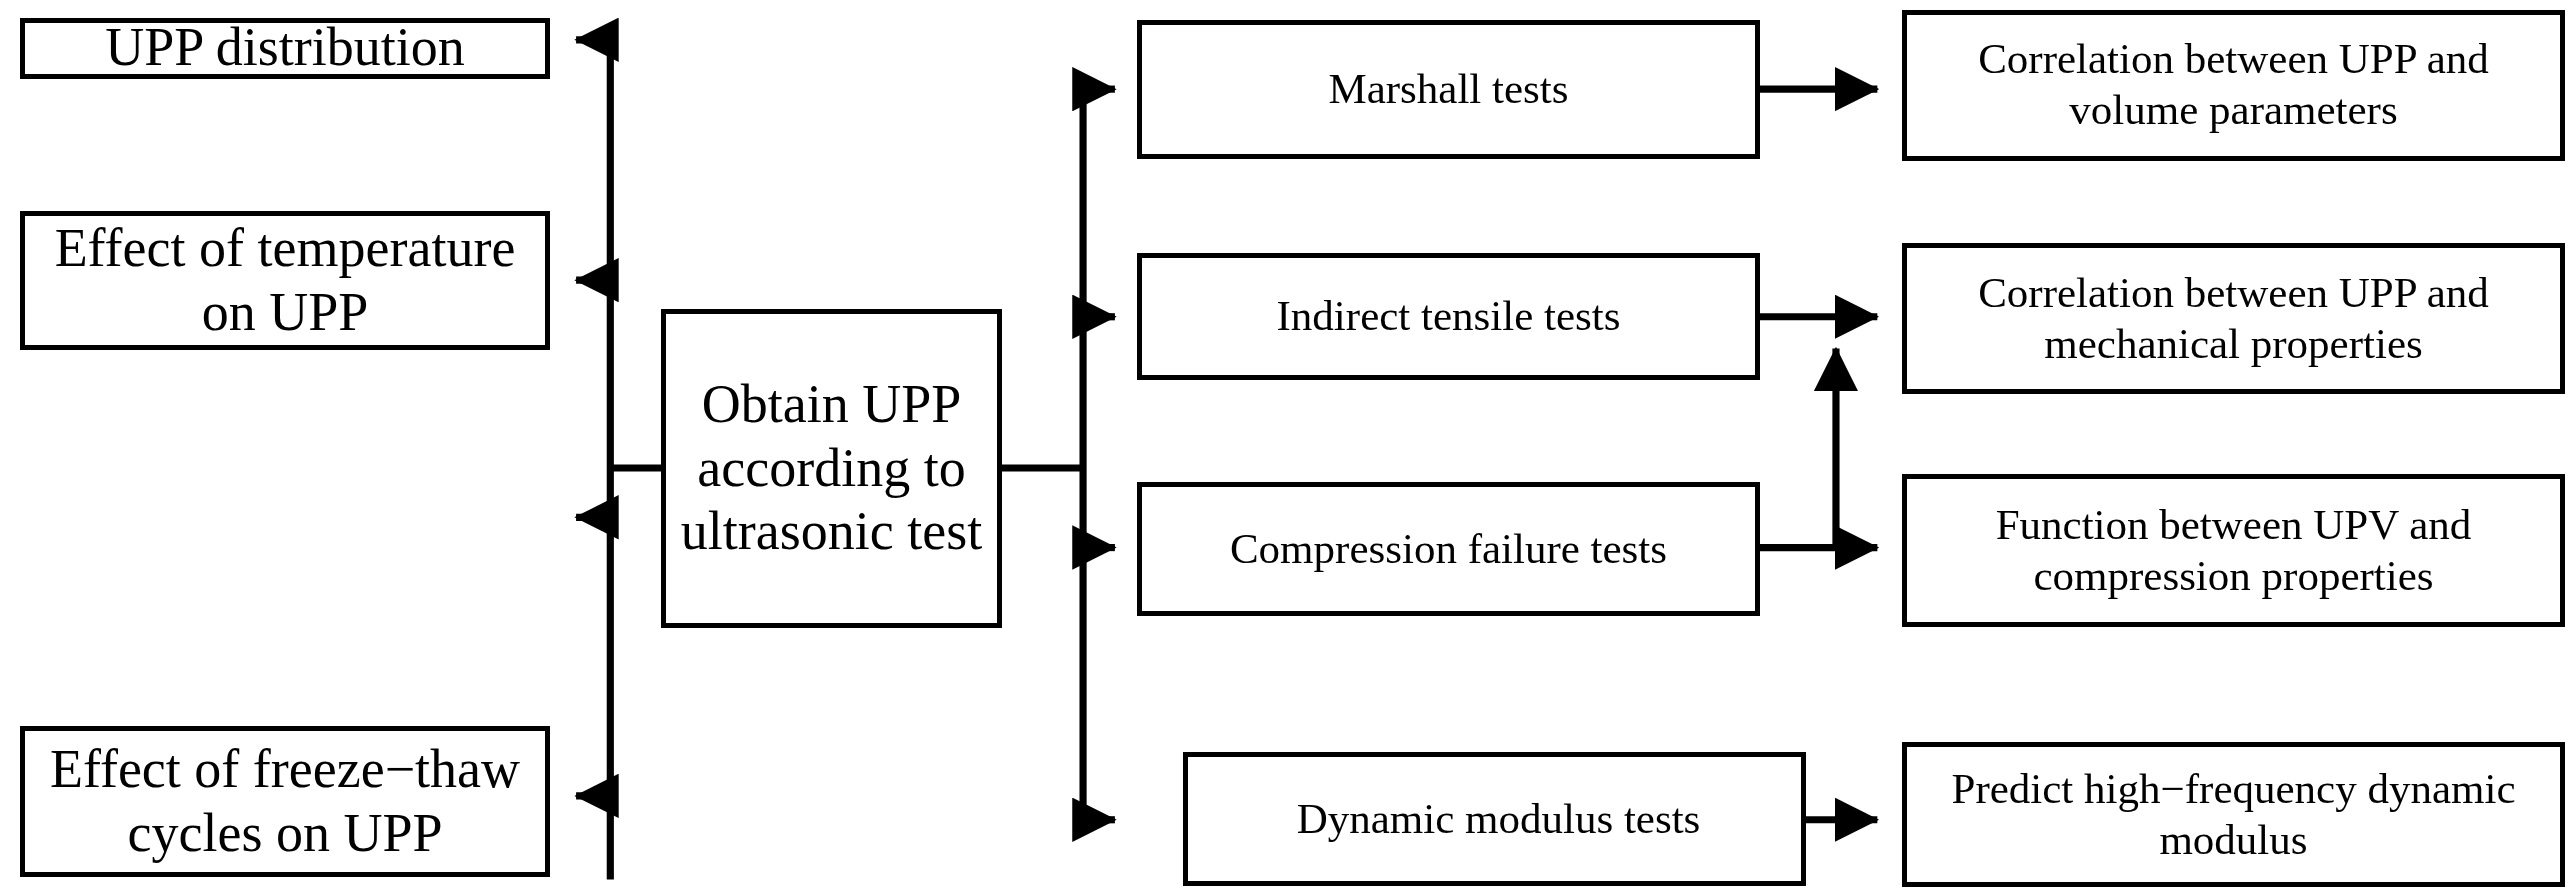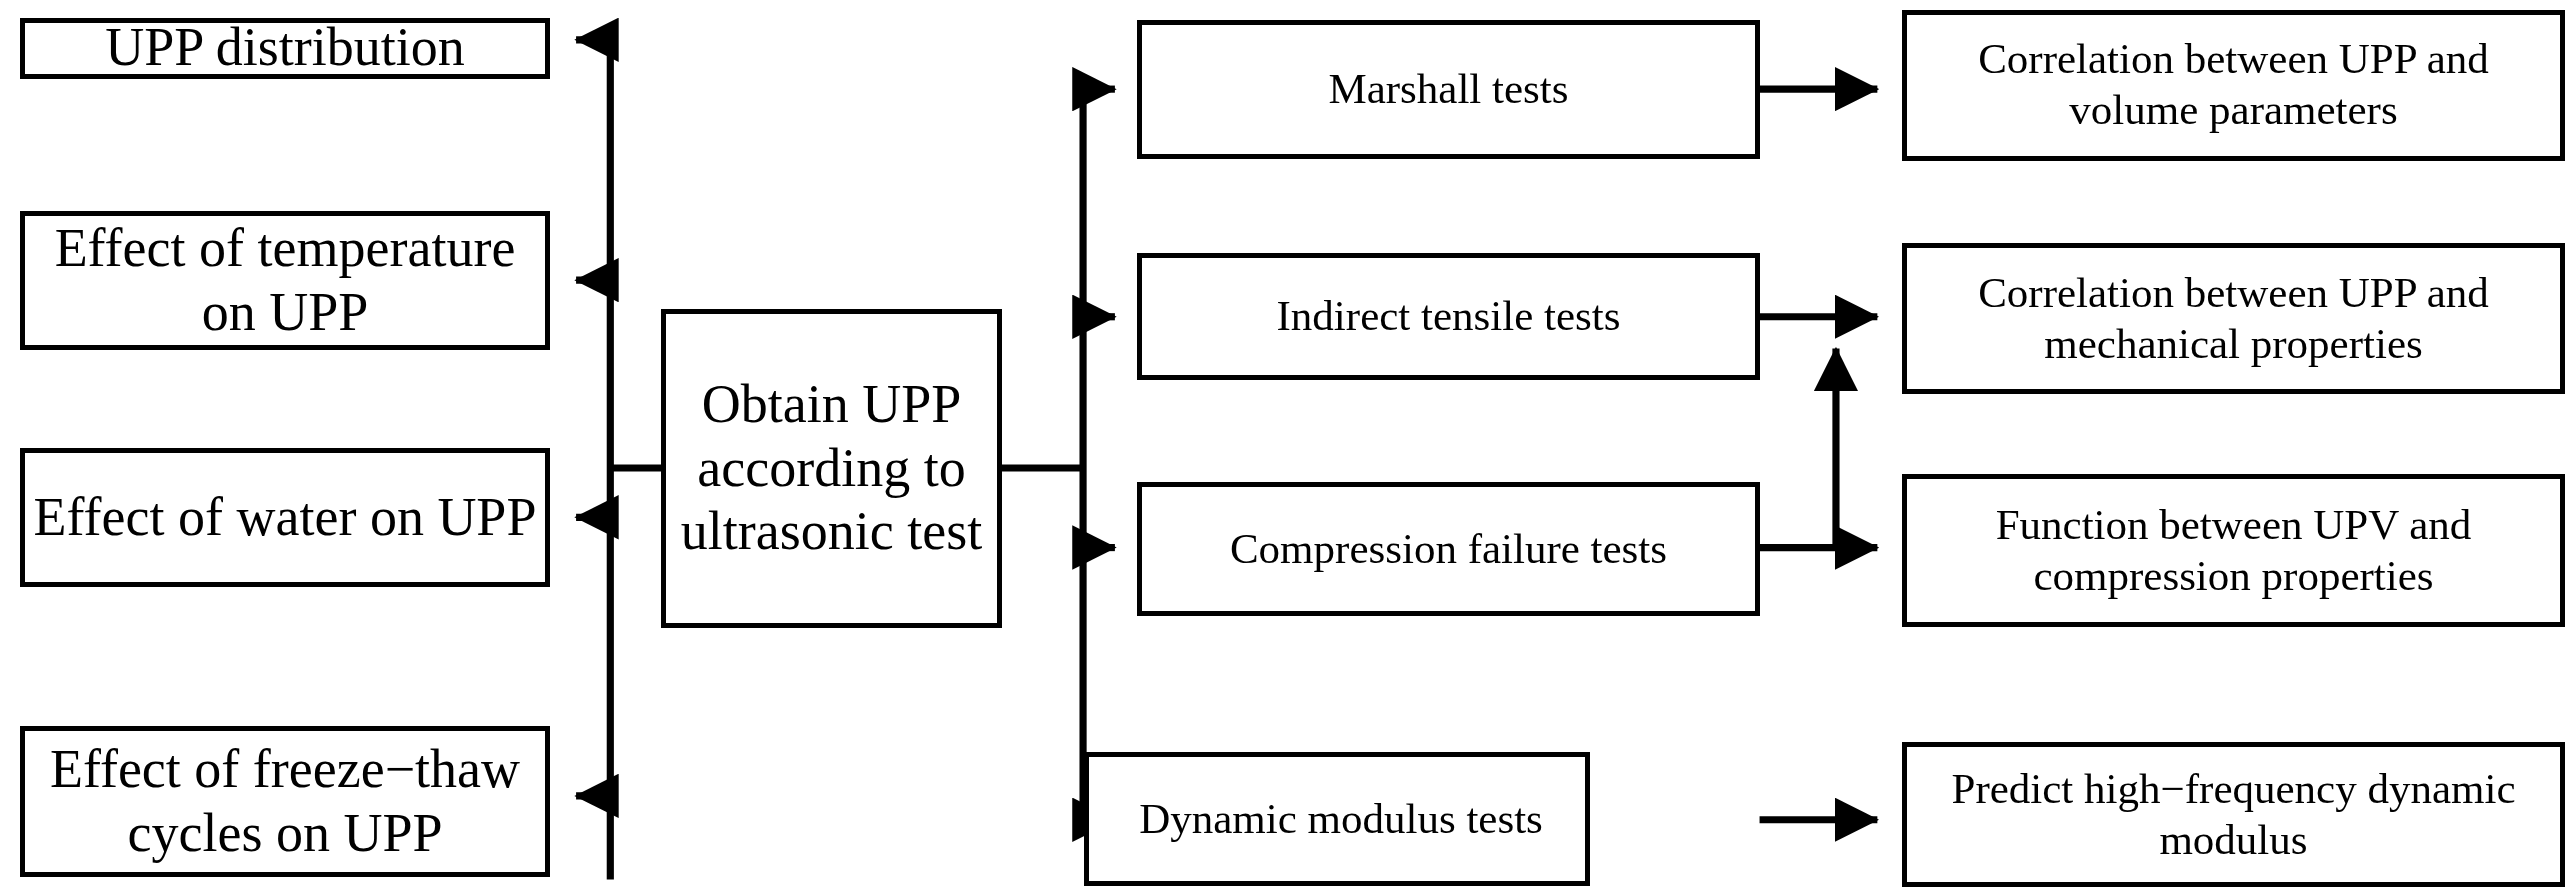--- a/index.html
+++ b/index.html
@@ -68,23 +68,20 @@
   </svg>
 
   <div class="node f-lg" style="left:20px;top:17.5px;width:530px;height:61px;">
     <span class="lbl">UPP distribution</span>
   </div>
 
   <div class="node f-lg" style="left:20px;top:211px;width:530px;height:139px;">
     <span class="lbl">Effect of temperature on UPP</span>
   </div>
 
-  <div class="node f-lg" style="left:20px;top:448px;width:530px;height:139px;">
-    <span class="lbl">Effect of water on UPP</span>
-  </div>
 
   <div class="node f-lg" style="left:20px;top:726px;width:530px;height:151px;">
     <span class="lbl">Effect of freeze−thaw cycles on UPP</span>
   </div>
 
   <div class="node f-lg" style="left:661px;top:309px;width:341px;height:319px;">
     <span class="lbl">Obtain UPP according to ultrasonic test</span>
   </div>
 
   <div class="node f-md" style="left:1137px;top:20px;width:623px;height:139px;">
@@ -92,21 +89,21 @@
   </div>
 
   <div class="node f-md" style="left:1137px;top:482px;width:623px;height:134px;">
     <span class="lbl">Compression failure tests</span>
   </div>
 
   <div class="node f-md" style="left:1137px;top:253px;width:623px;height:127px;">
     <span class="lbl">Indirect tensile tests</span>
   </div>
 
-  <div class="node f-md" style="left:1084px;top:752px;width:506px;height:134px;padding-left:8px;">
+  <div class="node f-md" style="left:1183px;top:752px;width:623px;height:134px;padding-left:8px;">
     <span class="lbl">Dynamic modulus tests</span>
   </div>
 
   <div class="node f-md" style="left:1902px;top:9.6px;width:663px;height:151px;">
     <span class="lbl">Correlation between UPP and volume parameters</span>
   </div>
 
   <div class="node f-md" style="left:1902px;top:243px;width:663px;height:151px;">
     <span class="lbl">Correlation between UPP and mechanical properties</span>
   </div>

